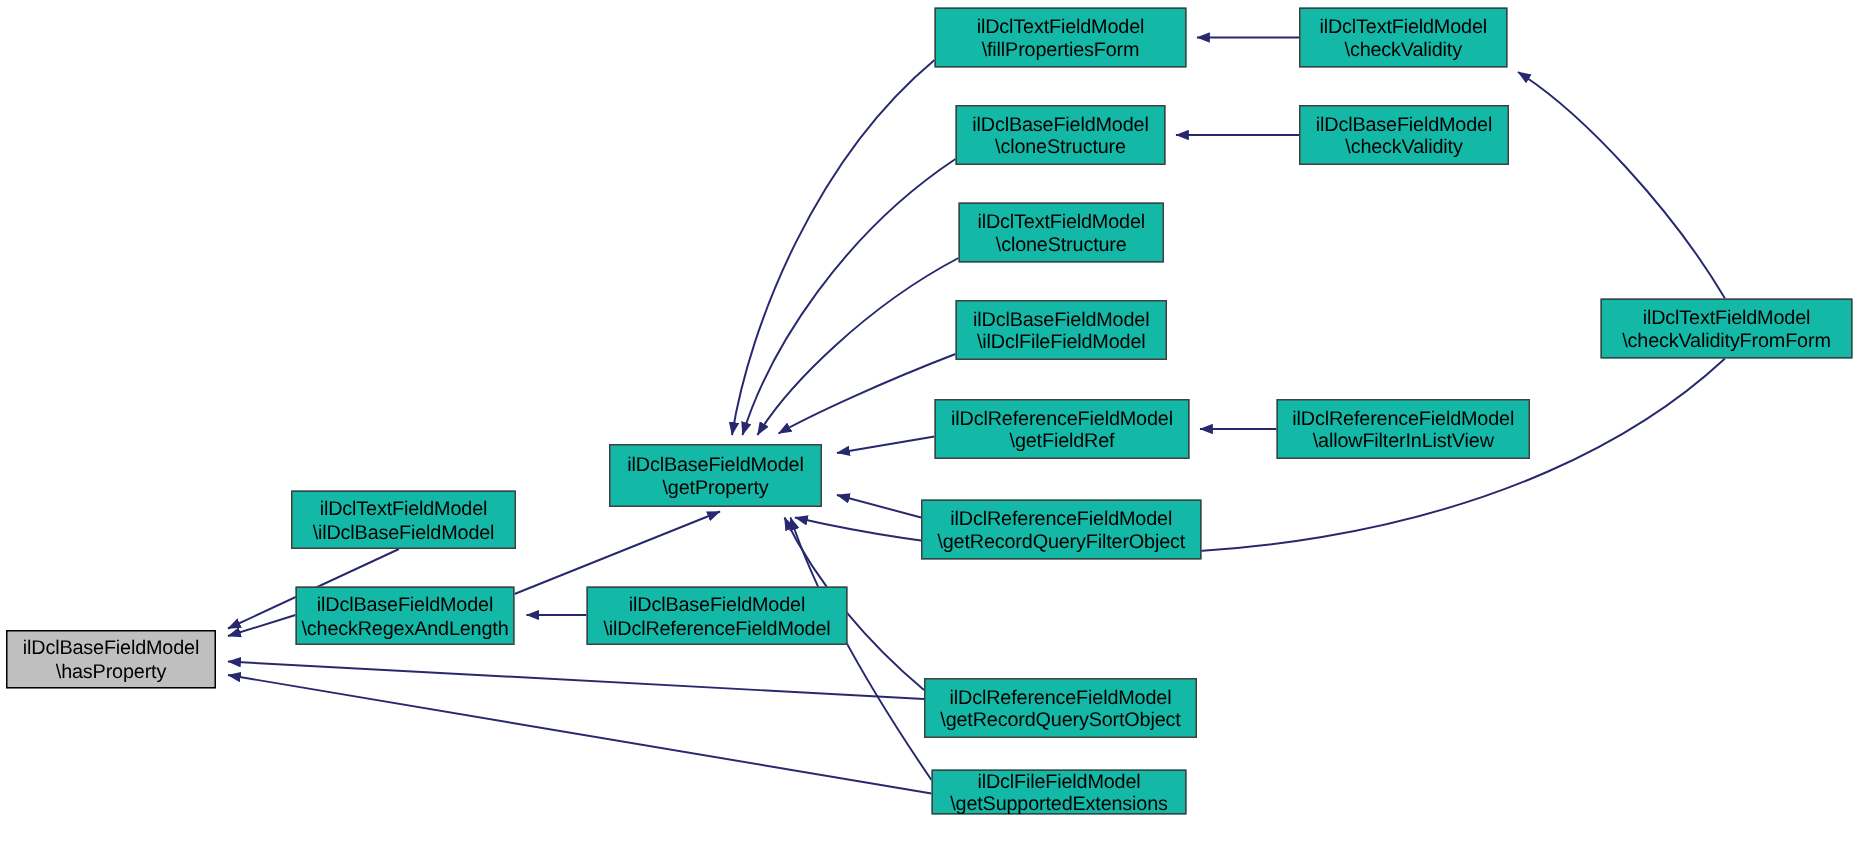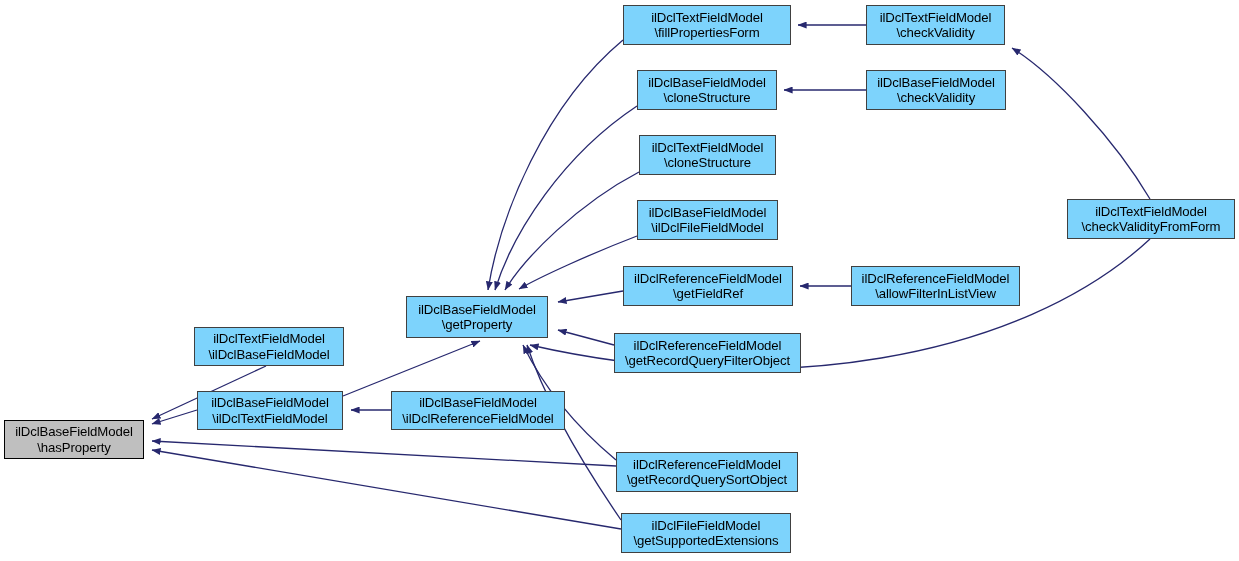--- a/index.html
+++ b/index.html
@@ -22,21 +22,21 @@
     position: absolute;
     left: 0;
     top: 0;
     width: 1239px;
     height: 561px;
     pointer-events: none;
   }
   .node {
     position: absolute;
     box-sizing: border-box;
-    background: #7dd3fc;
+    background: #14b8a6;
     border: 1px solid #404040;
     display: flex;
     flex-direction: column;
     align-items: center;
     justify-content: center;
     line-height: 1.14;
     font-size: 13.2px;
     color: #000000;
     text-align: center;
     white-space: nowrap;
@@ -88,21 +88,21 @@
       <div class="node highlight" style="left: 4px; top: 420px; width: 140px; height: 39px;">
         <span class="line1">ilDclBaseFieldModel</span>
         <span class="line2">\hasProperty</span>
       </div>
       <div class="node" style="left: 406px; top: 296px; width: 142px; height: 42px;">
         <span class="line1">ilDclBaseFieldModel</span>
         <span class="line2">\getProperty</span>
       </div>
       <div class="node" style="left: 197px; top: 391px; width: 146px; height: 39px;">
         <span class="line1">ilDclBaseFieldModel</span>
-        <span class="line2">\ilDclTextFieldModel</span>
+        <span class="line2">\checkRegexAndLength</span>
       </div>
       <div class="node" style="left: 194px; top: 327px; width: 150px; height: 39px;">
         <span class="line1">ilDclTextFieldModel</span>
         <span class="line2">\ilDclBaseFieldModel</span>
       </div>
       <div class="node" style="left: 391px; top: 391px; width: 174px; height: 39px;">
         <span class="line1">ilDclBaseFieldModel</span>
         <span class="line2">\ilDclReferenceFieldModel</span>
       </div>
       <div class="node" style="left: 623px; top: 5px; width: 168px; height: 40px;">
@@ -126,21 +126,21 @@
         <span class="line2">\getFieldRef</span>
       </div>
       <div class="node" style="left: 614px; top: 333px; width: 187px; height: 40px;">
         <span class="line1">ilDclReferenceFieldModel</span>
         <span class="line2">\getRecordQueryFilterObject</span>
       </div>
       <div class="node" style="left: 616px; top: 452px; width: 182px; height: 40px;">
         <span class="line1">ilDclReferenceFieldModel</span>
         <span class="line2">\getRecordQuerySortObject</span>
       </div>
-      <div class="node" style="left: 621px; top: 513px; width: 170px; height: 40px;">
+      <div class="node" style="left: 621px; top: 513px; width: 170px; height: 30px;">
         <span class="line1">ilDclFileFieldModel</span>
         <span class="line2">\getSupportedExtensions</span>
       </div>
       <div class="node" style="left: 866px; top: 5px; width: 139px; height: 40px;">
         <span class="line1">ilDclTextFieldModel</span>
         <span class="line2">\checkValidity</span>
       </div>
       <div class="node" style="left: 866px; top: 70px; width: 140px; height: 40px;">
         <span class="line1">ilDclBaseFieldModel</span>
         <span class="line2">\checkValidity</span>

